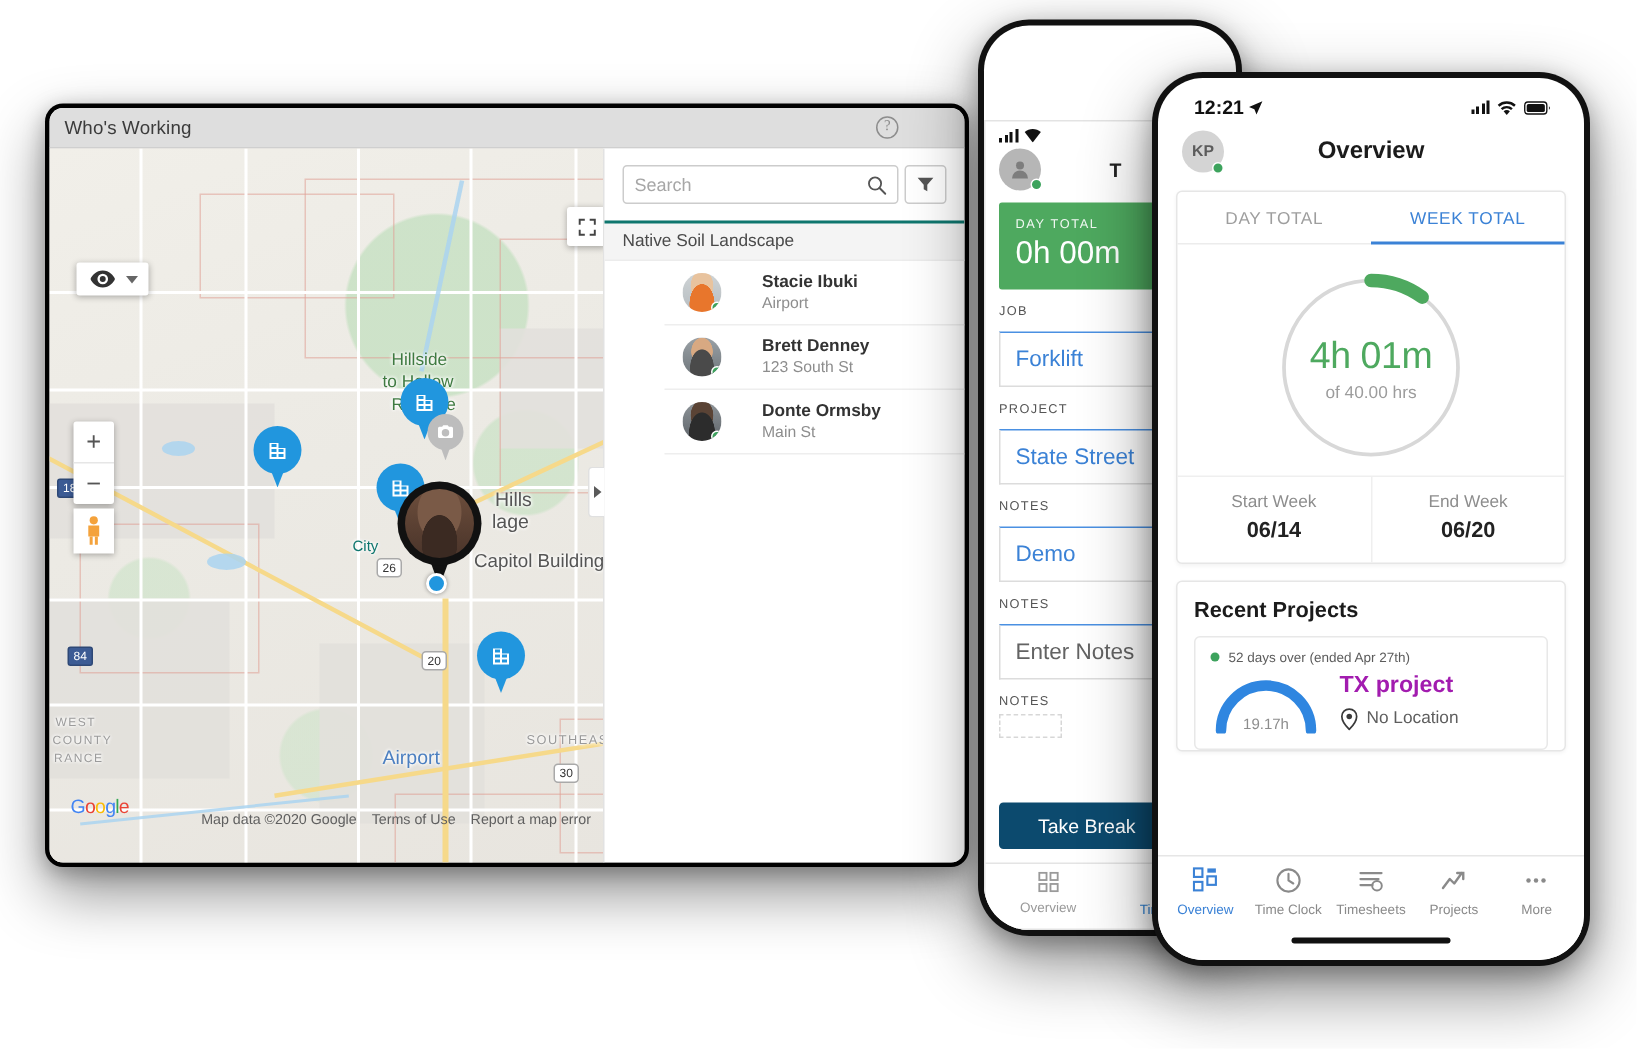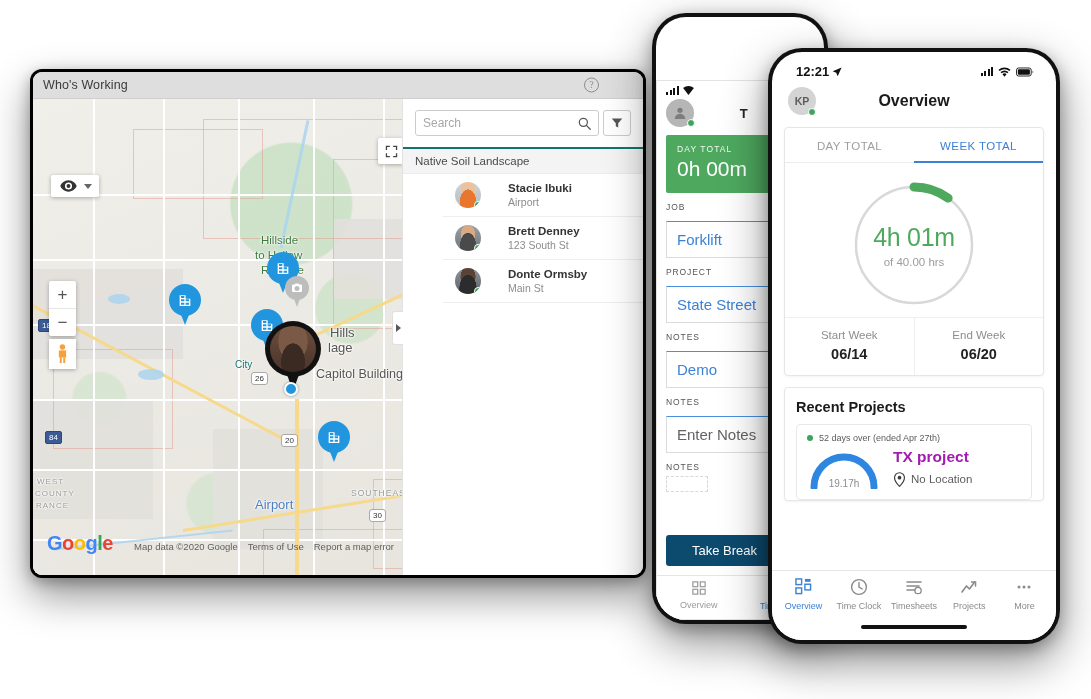--- a/index.html
+++ b/index.html
@@ -97,22 +97,22 @@
   .personpin .pimg { position: absolute; left: 5px; top: 5px; width: 46px; height: 46px;
     border-radius: 50%; overflow: hidden;
     background:
       radial-gradient(ellipse at 50% 78%, #3b2a22 0 36%, transparent 37%),
       radial-gradient(ellipse at 50% 34%, #7a5a47 0 44%, transparent 46%),
       linear-gradient(#6d4e3c, #4a342a);
   }
   .dotloc { position: absolute; width: 14px; height: 14px; border-radius: 50%;
     background: #2196de; border: 2px solid #fff; box-shadow: 0 0 3px rgba(0,0,0,.4); }
 
-  .gwm { position: absolute; left: 14px; bottom: 20px; font-size: 20px;
-    font-family: "Liberation Sans", sans-serif; font-weight: bold; letter-spacing: -.5px; }
+  .gwm { position: absolute; left: 14px; bottom: 30px; font-size: 13px;
+    font-family: "Liberation Sans", sans-serif; font-weight: normal; letter-spacing: -.5px; }
   .gwm .b{color:#4285F4}.gwm .r{color:#EA4335}.gwm .y{color:#FBBC05}
   .gwm .g{color:#34A853}
   .attrib { position: absolute; right: 8px; bottom: 23px; font-size: 9.5px;
     color: #5f5f5f; display: flex; gap: 10px; }
   .shield { position: absolute; background: #fff; border: 1px solid #a9a9a9;
     border-radius: 3px; font-size: 8px; color: #333; padding: 1px 3px;
     text-align: center; }
   .shield.i { background:#3c5b94; color:#fff; border-color:#2e4876; border-radius:2px;}
 
   

